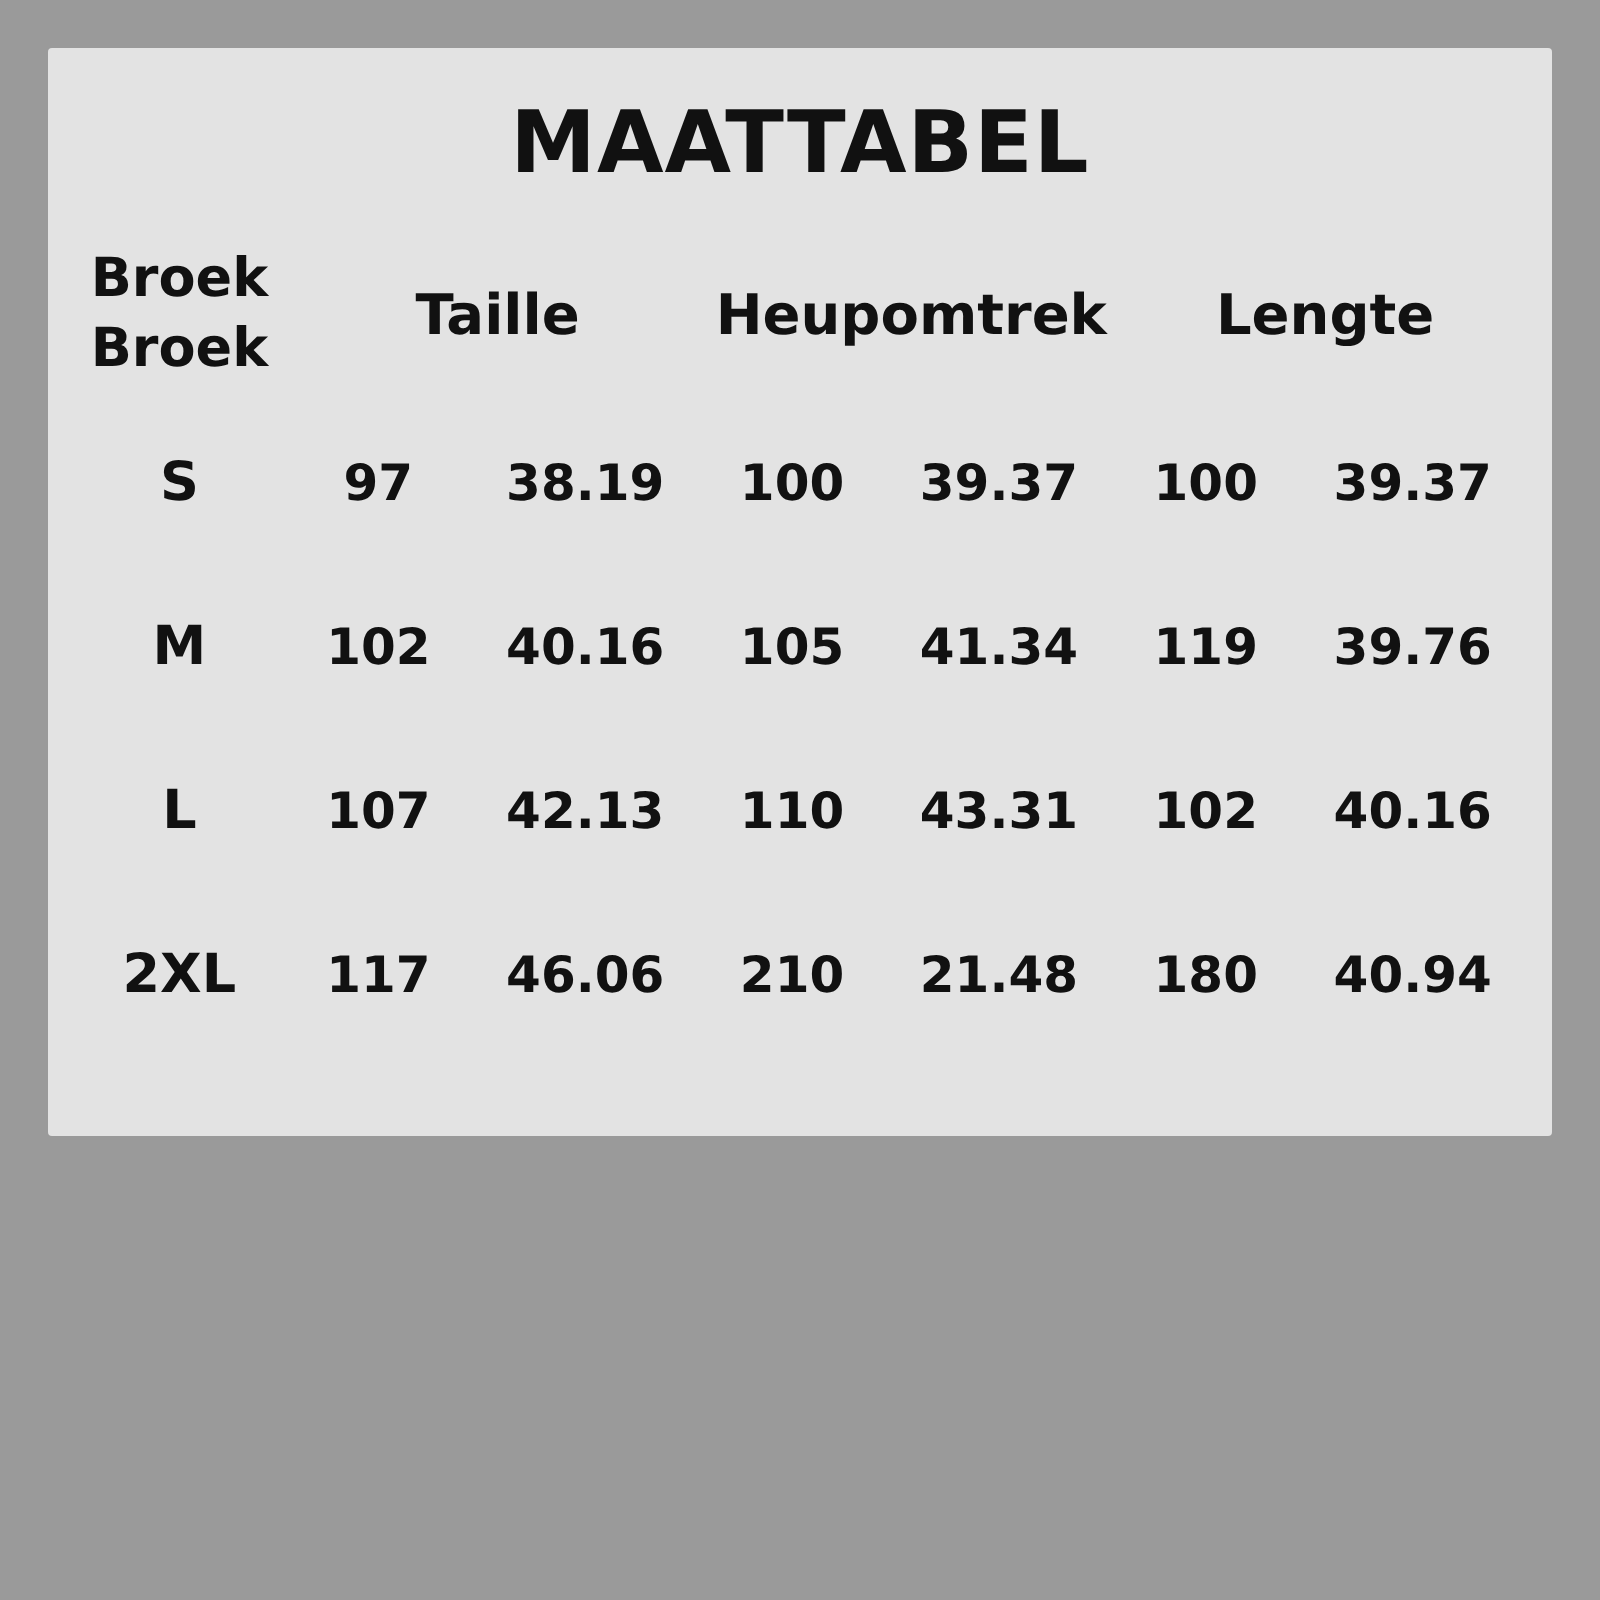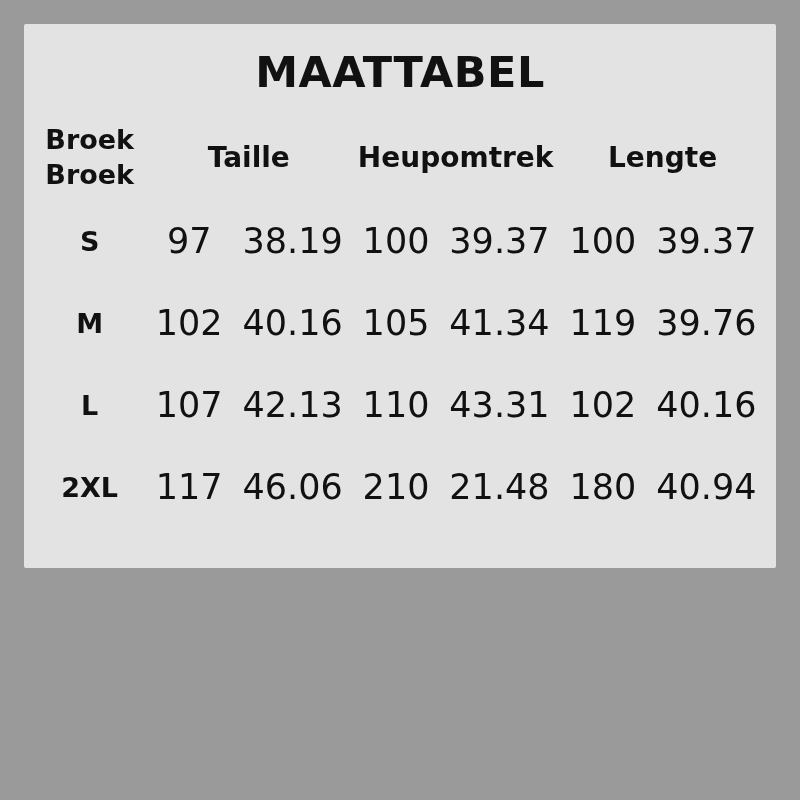--- a/index.html
+++ b/index.html
@@ -64,23 +64,23 @@
   .grp-head.size-head {
     font-size: 27px;
     line-height: 1.3;
   }
   .unit-row td {
     font-size: 25px;
     height: 74px;
     font-weight: normal;
   }
   .data-row td {
-    font-size: 35px;
+    font-size: 25px;
     height: 82px;
-    font-weight: normal;
+    font-weight: bold;
   }
   .data-row td.size-cell {
     font-weight: bold;
     font-size: 27px;
   }
 </style>
 </head>
 <body>
 
 <div class="page">

